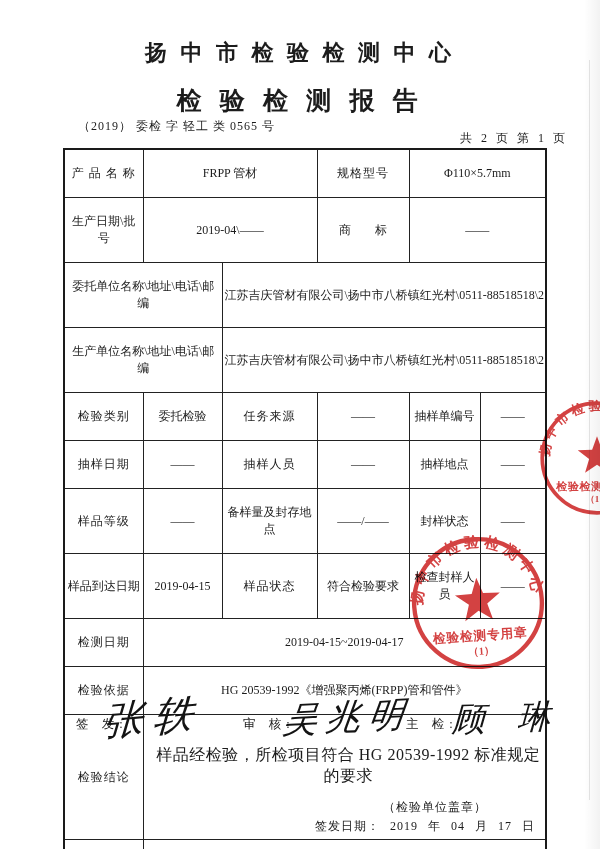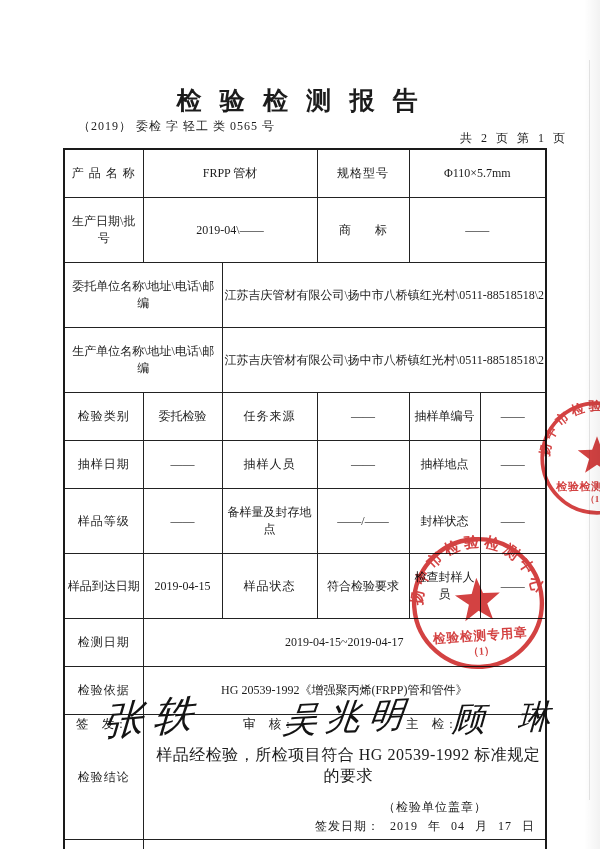--- a/index.html
+++ b/index.html
@@ -57,20 +57,21 @@
   .sig-2{left:283px;top:6px;font-size:35px;transform:rotate(-3deg) skewX(-10deg);letter-spacing:8px;}
   .sig-3{left:452px;top:8px;font-size:33px;transform:rotate(-2deg) skewX(-4deg);letter-spacing:12px;}
 </style>
 </head>
 <body>
 
 <div class="page">
   <div class="scan-edge"></div>
   <div class="scan-line"></div>
 
+  <div class="org-title">扬 中 市 检 验 检 测 中 心</div>
   <div class="report-title">检 验 检 测 报 告</div>
   <div class="sub-head">
     <span class="report-no">（2019） 委检 字 轻工 类 0565 号</span>
     <span class="page-info">共 2 页 第 1 页</span>
   </div>
 
   <table class="report">
     <colgroup>
       <col style="width:79px">
         <col style="width:79px">

